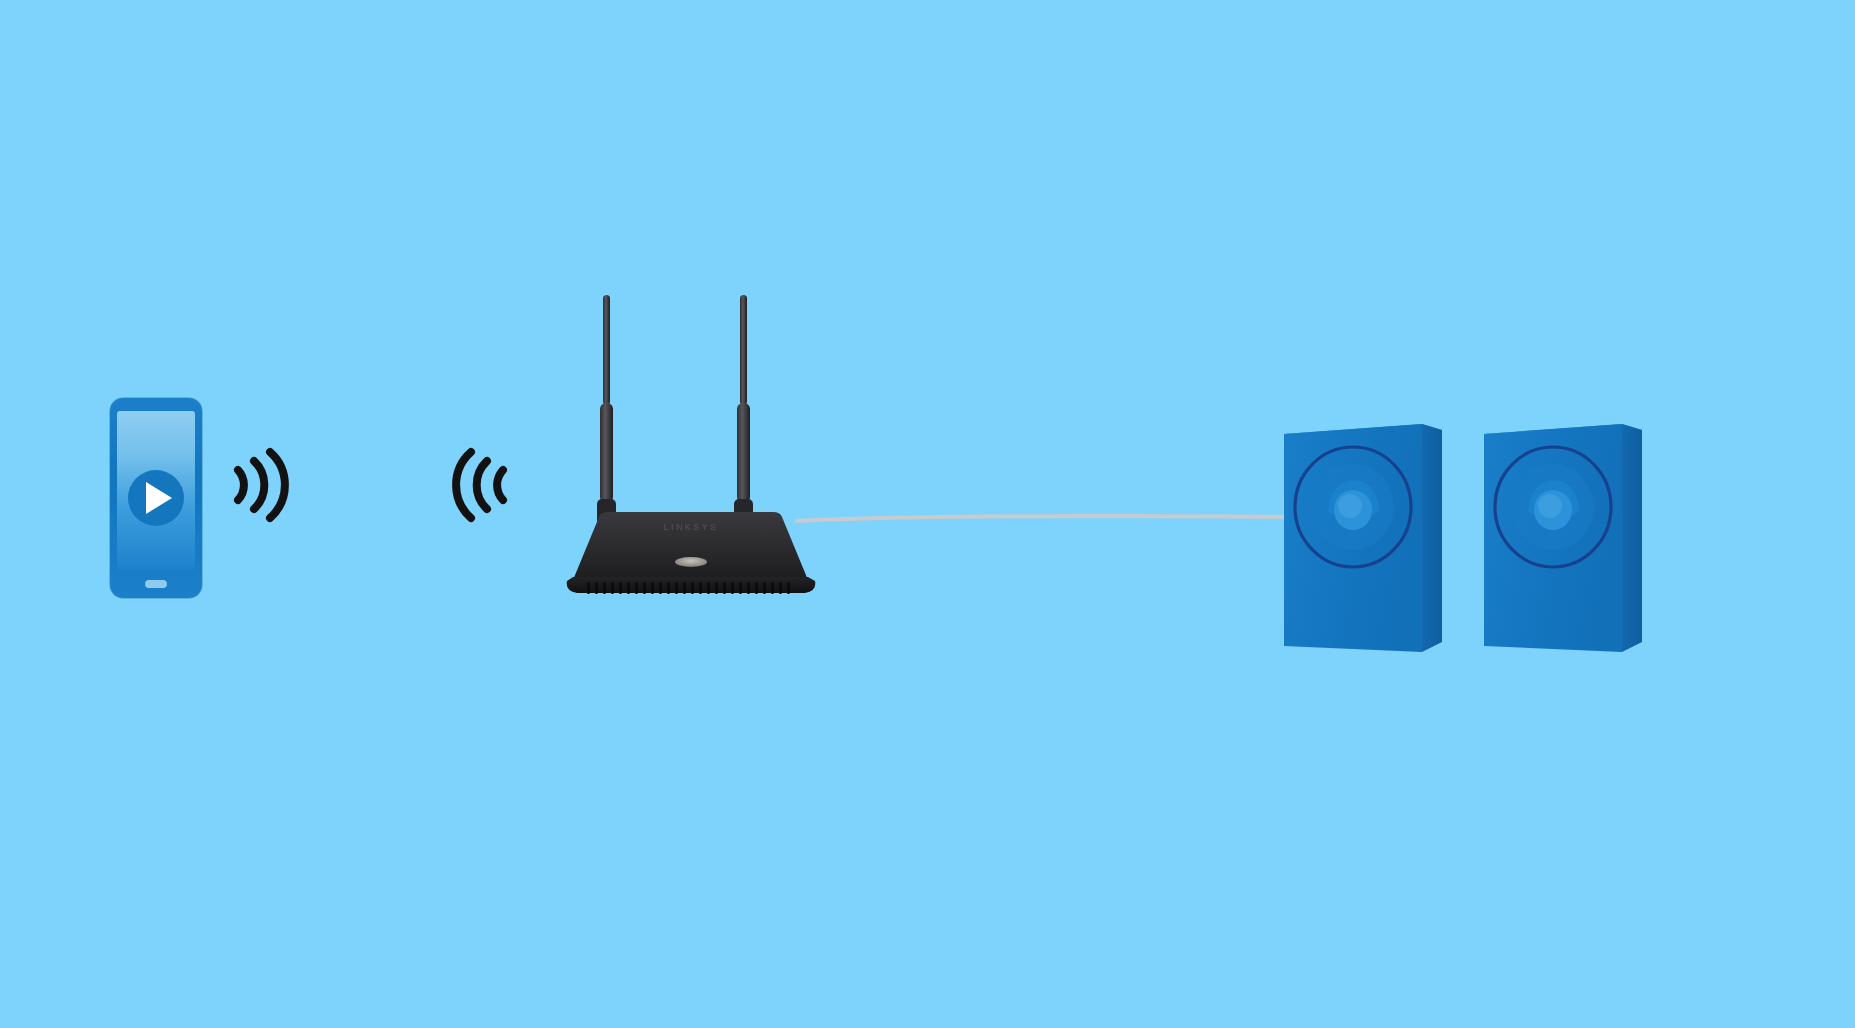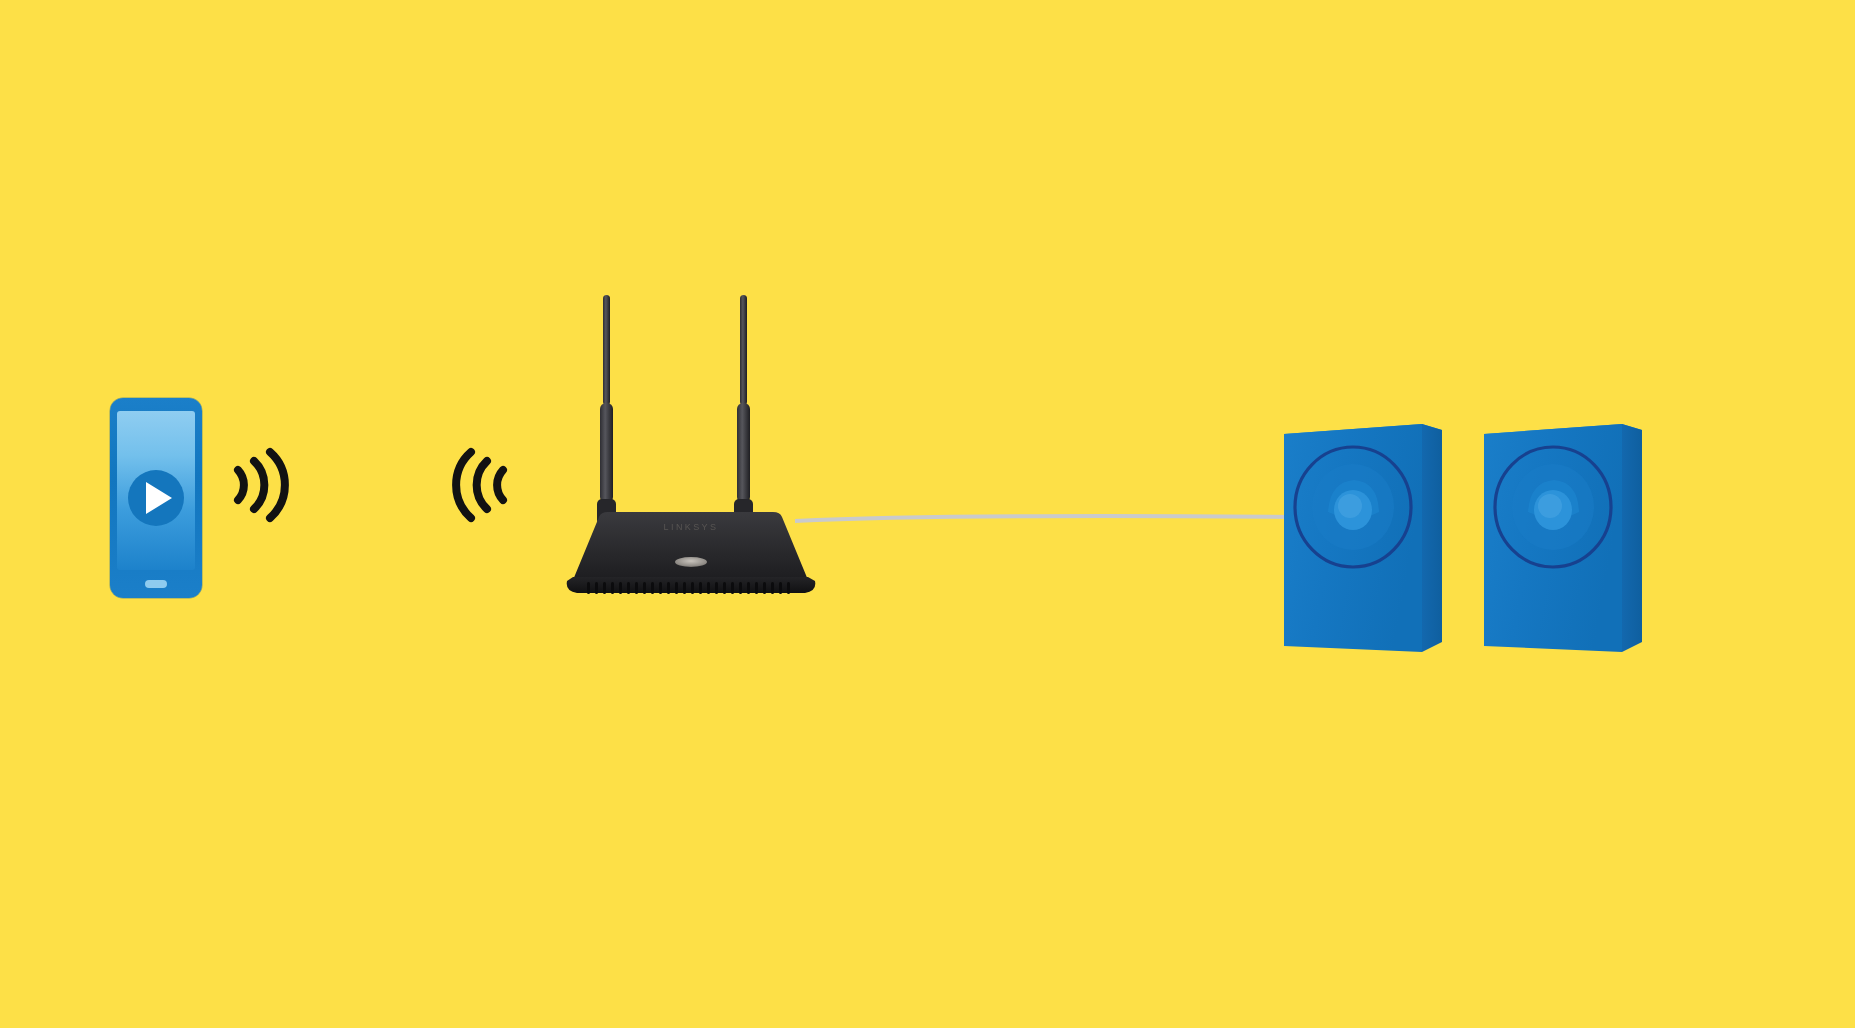--- a/index.html
+++ b/index.html
@@ -8,21 +8,21 @@
     padding: 0;
     background: #ffffff;
   }
   body {
     font-family: "Liberation Sans", sans-serif;
   }
   #stage {
     position: relative;
     width: 1855px;
     height: 1028px;
-    background: #fde047;
+    background: #7dd3fc;
     overflow: hidden;
   }
   .node {
     position: absolute;
   }
 
   
   #phone-device {
     left: 110px;
     top: 398px;

